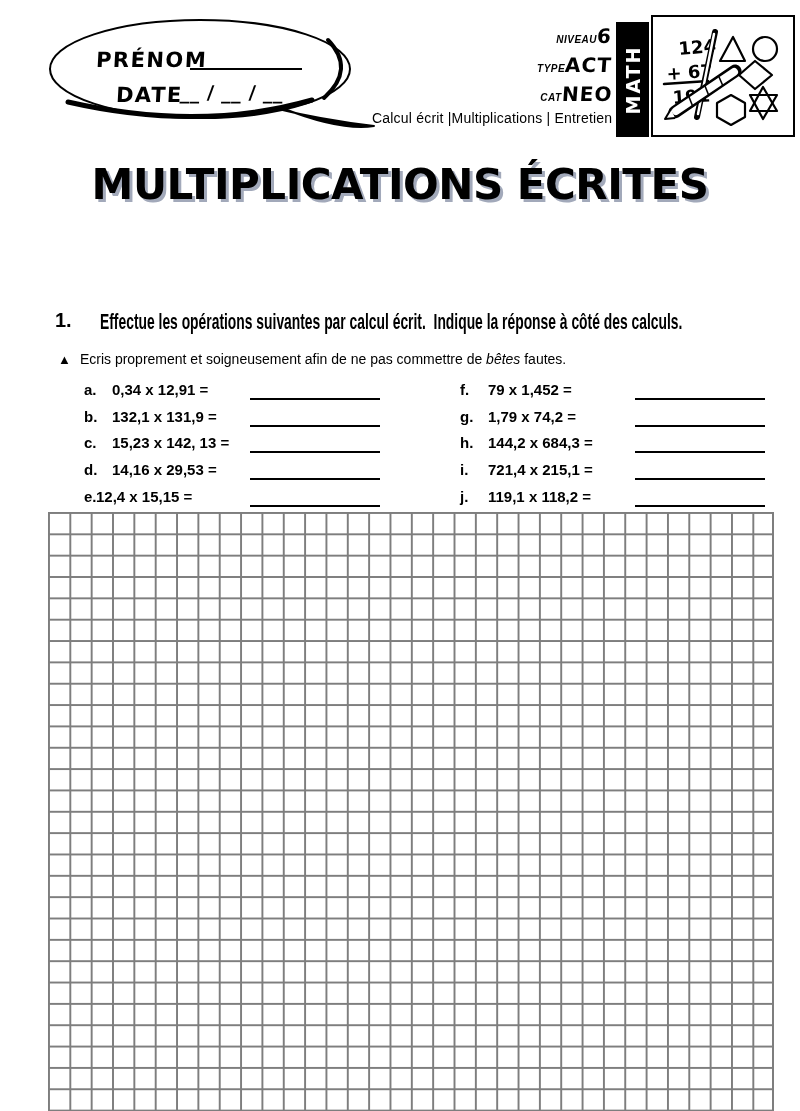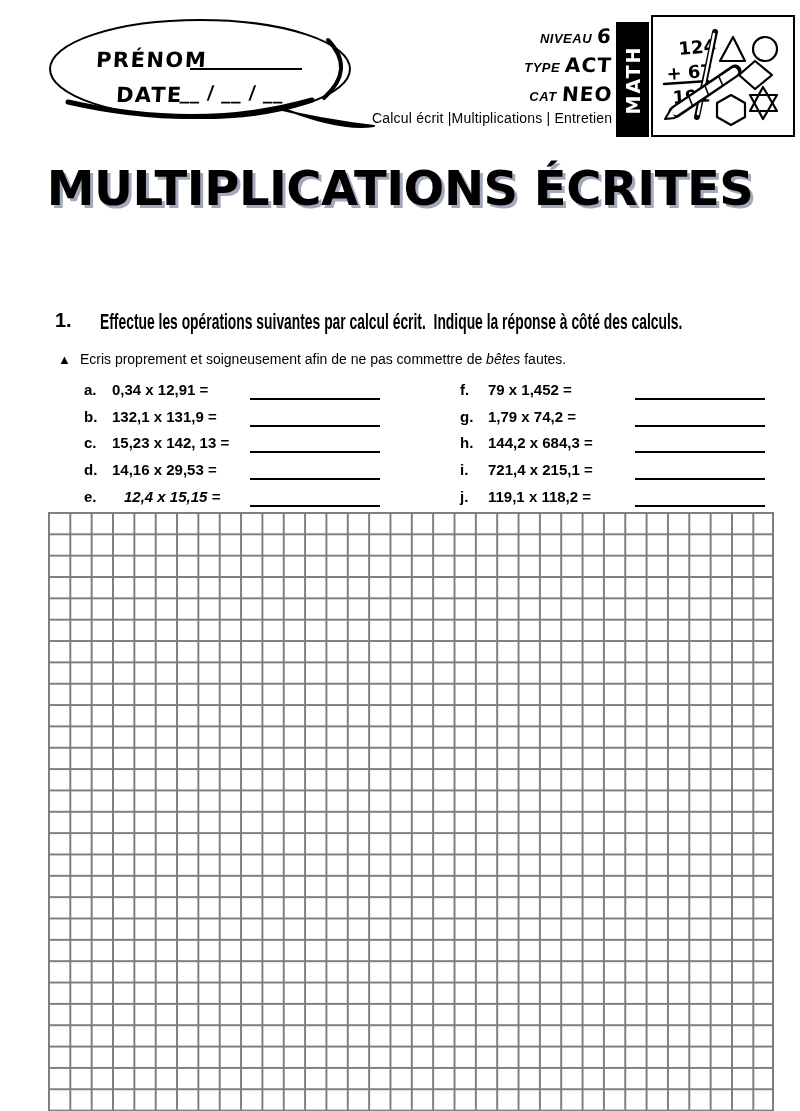--- a/index.html
+++ b/index.html
@@ -13,41 +13,41 @@
   .bubble-group svg { position:absolute; left:0; top:0; }
   .bubble-text { position:absolute; font-family:"DejaVu Sans", sans-serif; font-weight:bold;
                  letter-spacing:1.5px; font-size:21px; transform:skewX(-3deg); }
   .prenom-label { left:56px; top:34px; }
   .prenom-line  { position:absolute; left:150px; top:38px; width:112px; height:18px;
                   border-bottom:2px solid #000; }
   .date-label   { left:76px; top:69px; }
   .date-blanks  { left:140px; top:67px; font-size:19px; letter-spacing:0.5px; }
   
   .meta-row { position:absolute; right:188px; display:flex; align-items:baseline; }
-  .meta-row .mlabel { font-size:13px; font-weight:bold; font-style:italic; margin-right:5px;
+  .meta-row .mlabel { font-size:10px; font-weight:bold; font-style:italic; 
                       letter-spacing:0.5px; }
   .meta-row .mvalue { font-size:20px; font-weight:bold; font-family:"DejaVu Sans", sans-serif;
                       transform:skewX(-4deg); letter-spacing:1px; }
   .meta-1 { top:24px; } .meta-2 { top:53px; } .meta-3 { top:82px;justify-content:flex-end; }
   
   .breadcrumb { position:absolute; left:372px; top:110px; width:240px; font-size:14px;
                 font-weight:normal; letter-spacing:0.2px; white-space:nowrap; }
   
   .math-bar { position:absolute; left:616px; top:22px; width:33px; height:115px; background:#000;
               display:flex; align-items:center; justify-content:center; }
   .math-bar span { transform:rotate(-90deg); color:#fff; font-weight:bold; font-size:19px;
                    letter-spacing:2px; font-family:"DejaVu Sans", sans-serif; }
   
   .doodle-box { position:absolute; left:651px; top:15px; width:144px; height:122px;
                 border:2px solid #000; background:#fff; }
   .doodle-box svg { position:absolute; left:0; top:0; }
   .doodle-box text { font-family:"DejaVu Sans", sans-serif; font-weight:bold; font-size:18px; }
   
   .title { position:absolute; left:0; top:160px; width:800px; text-align:center;
-           font-family:"DejaVu Sans", sans-serif; font-weight:bold; font-size:48px;
+           font-family:"DejaVu Sans", sans-serif; font-weight:bold; font-size:42px;
            letter-spacing:-0.5px; text-shadow:3px 3px 0 #a2a9ba; white-space:nowrap; }
   .subtitle { position:absolute; left:0; top:252px; width:800px; text-align:center;
               font-family:"DejaVu Sans", sans-serif; font-weight:bold; font-size:19px;
               letter-spacing:0.5px; }
   
   .instruction-row { position:absolute; left:55px; top:309px; width:720px; }
   .instruction-number { position:absolute; left:0; top:0; font-weight:bold; font-size:20px; }
   .instruction-text { position:absolute; left:45px; top:0; font-weight:bold; font-size:22px;
                       transform:scaleX(0.63); transform-origin:left center; white-space:pre; }
   .note-row { position:absolute; left:58px; top:351px; font-size:14px; display:flex;
@@ -171,21 +171,21 @@
   <div class="item-blank" style="left:635px; top:434px;"></div>
 
   <span class="item-letter" style="left:84px; top:461px;">d.</span>
   <span class="item-expr" style="left:112px; top:461px;">14,16 x 29,53 =</span>
   <div class="item-blank" style="left:250px; top:461px;"></div>
   <span class="item-letter" style="left:460px; top:461px;">i.</span>
   <span class="item-expr" style="left:488px; top:461px;">721,4 x 215,1 =</span>
   <div class="item-blank" style="left:635px; top:461px;"></div>
 
   <span class="item-letter" style="left:84px; top:488px;">e.</span>
-  <span class="item-expr" style="left:124px; top:488px;font-style:italic;">12,4 x 15,15 =</span>
+  <span class="item-expr" style="left:96px; top:488px;">12,4 x 15,15 =</span>
   <div class="item-blank" style="left:250px; top:488px;"></div>
   <span class="item-letter" style="left:460px; top:488px;">j.</span>
   <span class="item-expr" style="left:488px; top:488px;">119,1 x 118,2 =</span>
   <div class="item-blank" style="left:635px; top:488px;"></div>
 
   <div class="calc-grid"></div>
 
 </div>
 
 </body></html>

